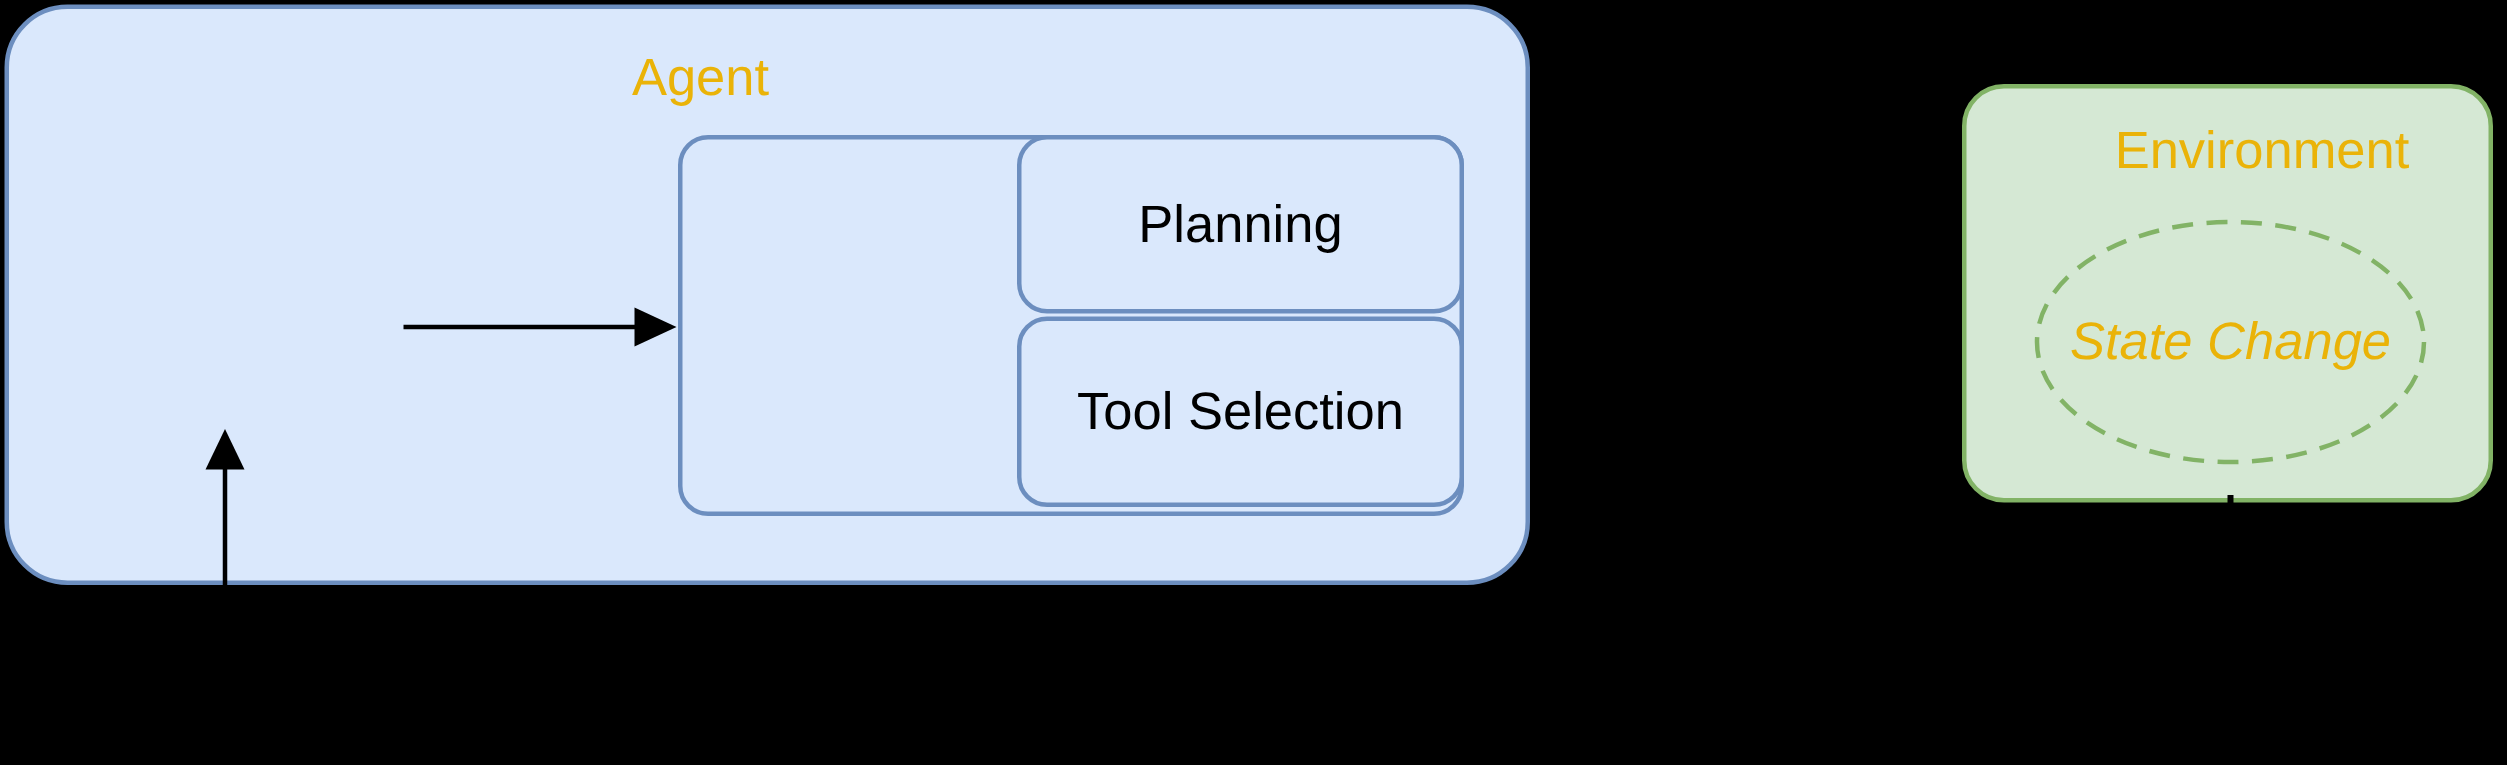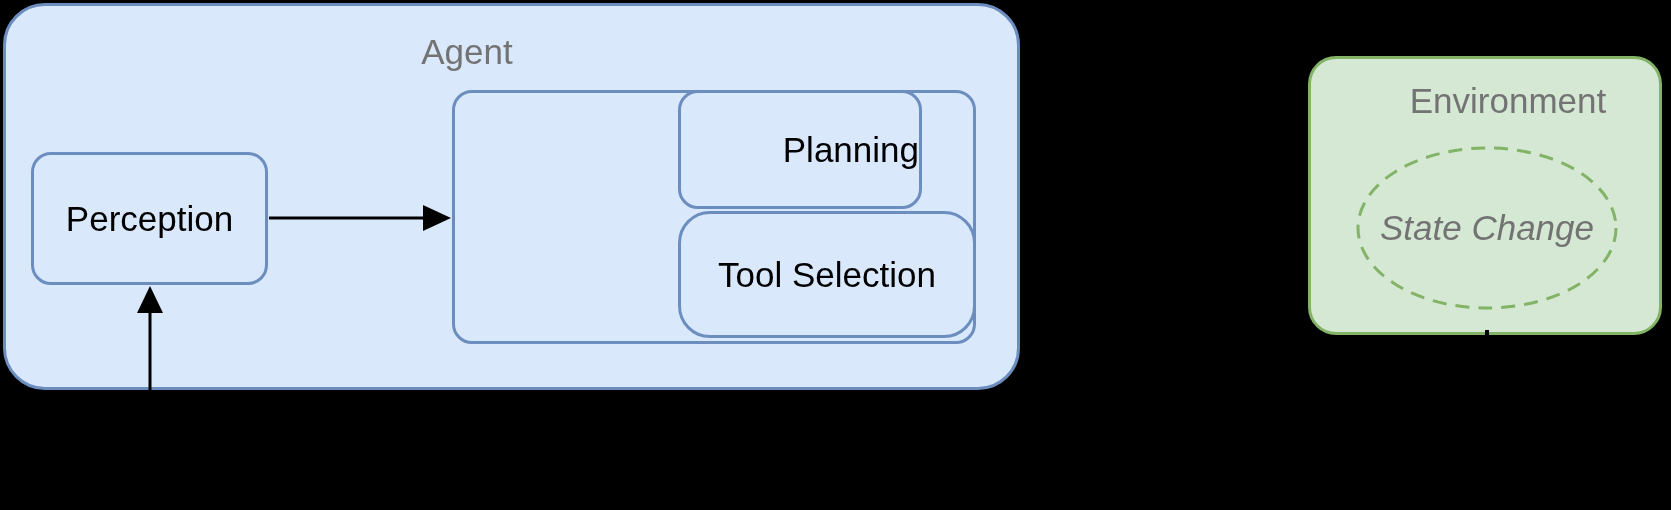--- a/index.html
+++ b/index.html
@@ -28,62 +28,59 @@
     background: #d5e8d4;
     border: 3px solid #82b366;
   }
   .label {
     position: absolute;
     display: flex;
     align-items: center;
     justify-content: center;
     font-size: 35px;
     line-height: 1.2;
-    color: #737373;
+    color: #eab308;
     white-space: nowrap;
     pointer-events: none;
   }
   .center-label {
     display: flex;
     align-items: center;
     justify-content: center;
     font-size: 35px;
     color: #000000;
     white-space: nowrap;
   }
   #agent-box        { left: 3px;    top: 3px;   width: 1017px; height: 387px; border-radius: 42px; }
   #agent-label      { left: 317px;  top: 30px;  width: 300px;  height: 44px; }
   #perception-box   { left: 31px;   top: 152px; width: 237px;  height: 133px; border-radius: 20px; }
   #thought-box      { left: 452px;  top: 90px;  width: 524px;  height: 254px; border-radius: 20px; }
   #thought-label    { left: 452px;  top: 90px;  width: 200px;  height: 254px; }
-  #planning-box     { left: 678px;  top: 90px;  width: 244px;  height: 119px; border-radius: 20px; justify-content: flex-end; }
-  #tool-selection-box { left: 678px; top: 211px; width: 298px; height: 127px; border-radius: 32px; }
+  #planning-box     { left: 678px;  top: 90px;  width: 298px;  height: 119px; border-radius: 20px; }
+  #tool-selection-box { left: 678px; top: 211px; width: 298px; height: 127px; border-radius: 20px; }
   #environment-box  { left: 1308px; top: 56px;  width: 354px;  height: 279px; border-radius: 28px; }
   #environment-label{ left: 1308px; top: 79px;  width: 400px;  height: 44px; }
   #state-change-label { left: 1358px; top: 148px; width: 258px; height: 160px; font-style: italic; }
   #overlay {
     position: absolute;
     left: 0;
     top: 0;
     width: 1671px;
     height: 510px;
     pointer-events: none;
   }
 </style>
 </head>
 <body>
 
 <div id="canvas">
 
   <div id="agent-box" class="node blue"></div>
   <div id="agent-label" class="label">Agent</div>
 
-  <div id="perception-box" class="node blue center-label">
-    <span>Perception</span>
-  </div>
 
   <div id="thought-box" class="node blue"></div>
 
   <div id="planning-box" class="node blue center-label">
     <span>Planning</span>
   </div>
 
   <div id="tool-selection-box" class="node blue center-label">
     <span>Tool Selection</span>
   </div>

